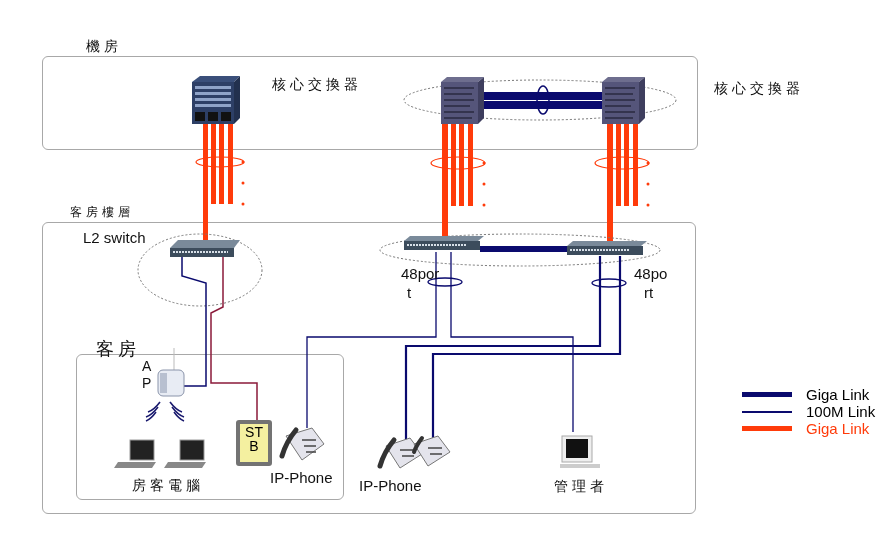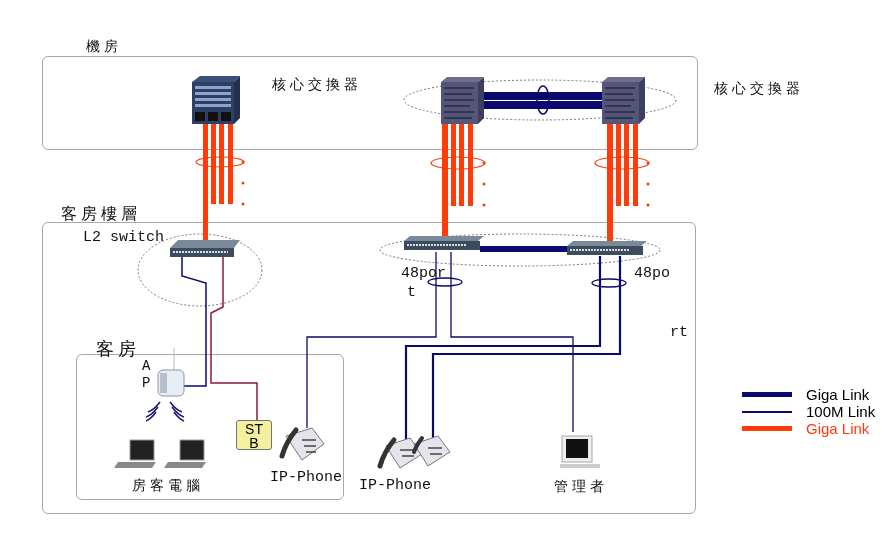--- a/index.html
+++ b/index.html
@@ -1,36 +1,36 @@
 <!DOCTYPE html>
 <html><head>
 <meta charset="utf-8">
 <style>
   html, body { margin:0; padding:0; background:#ffffff; }
   body { width:889px; height:533px; position:relative; overflow:hidden;
          font-family:"Liberation Sans", "DejaVu Sans", sans-serif; }
   .cjk { font-family:"DejaVu Serif", "Liberation Serif", serif; color:#333; letter-spacing:4px; }
-  .lbl { position:absolute; font-size:15px; color:#111; white-space:nowrap;font-family:Liberation Mono, monospace; }
+  .lbl { position:absolute; font-size:15px; color:#111; white-space:nowrap; }
   .zone { position:absolute; border:1px solid #a8a8a8; border-radius:6px; background:transparent; }
   svg#diagram { position:absolute; left:0; top:0; }
   .legend-row { position:absolute; left:742px; display:flex; align-items:center; font-size:15px; }
   .legend-swatch { display:inline-block; width:50px; margin-right:14px; }
-  .stb { position:absolute; left:236px; top:420px; width:36px; height:30px; background:#f4f0a0;
-         border:1px solid #737373; border-radius:3px; font-size:14px; text-align:center; line-height:14px;
+  .stb { position:absolute; left:236px; top:420px; width:36px; height:46px; background:#f4f0a0;
+         border:4px solid #737373; border-radius:3px; font-size:14px; text-align:center; line-height:14px;
          padding-top:1px; box-sizing:border-box; }
 </style>
 </head>
 <body>
 
 <div class="zone" style="left:42px;top:56px;width:654px;height:92px;"></div>
 <div class="zone" style="left:42px;top:222px;width:652px;height:290px;"></div>
 <div class="zone" style="left:76px;top:354px;width:266px;height:144px;"></div>
 
 <div class="lbl cjk" style="left:86px;top:38px;font-size:14px;">機房</div>
-<div class="lbl cjk" style="left:61px;top:204px;font-size:16px;">客房樓層</div>
+<div class="lbl cjk" style="left:70px;top:204px;font-size:12px;">客房樓層</div>
 <div class="lbl cjk" style="left:96px;top:337px;font-size:18px;">客房</div>
 
 <svg id="diagram" width="889" height="533" viewBox="0 0 889 533">
 
   <g>
     <rect x="482" y="92" width="122" height="8" fill="#0a0a6e"></rect>
     <rect x="482" y="101" width="122" height="8" fill="#0a0a6e"></rect>
   </g>
   <ellipse cx="540" cy="100" rx="136" ry="20" fill="none" stroke="#777" stroke-width="1" stroke-dasharray="2,2"></ellipse>
   <ellipse cx="543" cy="100" rx="6" ry="14" fill="none" stroke="#0a0a6e" stroke-width="1.5"></ellipse>
@@ -171,21 +171,21 @@
   </g>
 </svg>
 
 <div class="lbl cjk" style="left:272px;top:76px;font-size:14px;">核心交換器</div>
 <div class="lbl cjk" style="left:714px;top:80px;font-size:14px;">核心交換器</div>
 <div class="lbl" style="left:83px;top:229px;">L2 switch</div>
 
 <div class="lbl" style="left:401px;top:265px;">48por</div>
 <div class="lbl" style="left:407px;top:284px;">t</div>
 <div class="lbl" style="left:634px;top:265px;">48po</div>
-<div class="lbl" style="left:670px;top:284px;margin-top:40px;">rt</div>
+<div class="lbl" style="left:644px;top:284px;">rt</div>
 
 <div class="lbl" style="left:142px;top:358px;font-size:14px;">A</div>
 <div class="lbl" style="left:142px;top:375px;font-size:14px;">P</div>
 
 <div class="stb">
   <div>ST</div>
   <div>B</div>
 </div>
 
 <div class="lbl cjk" style="left:132px;top:477px;font-size:14px;">房客電腦</div>

